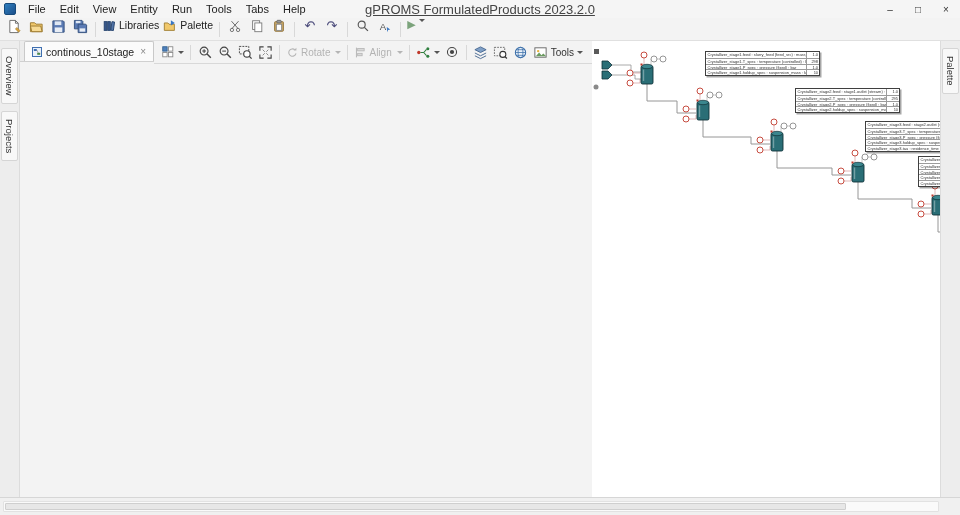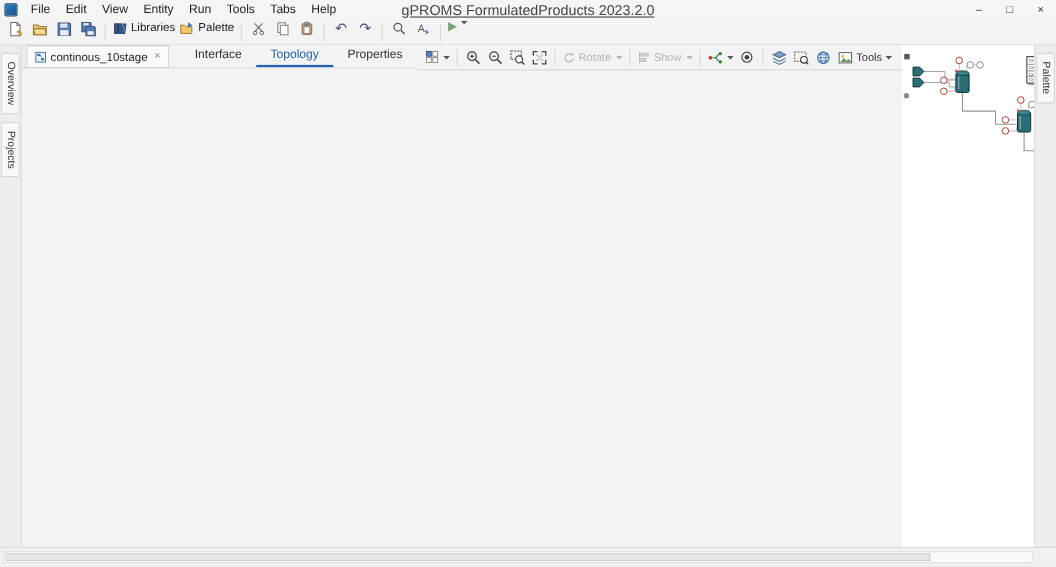--- a/index.html
+++ b/index.html
@@ -196,25 +196,20 @@
               <rect x="0.5" y="0.5" width="9" height="9" fill="#eaf1fa" stroke="#3f6fb0"></rect>
               <rect x="1.8" y="2" width="3" height="2" fill="#3f6fb0"></rect>
               <rect x="5.2" y="5.8" width="3" height="2" fill="#4a8a4a"></rect>
               <path d="M4.8 3l1.5 3" stroke="#777" stroke-width="0.6"></path>
             </svg>
           <span>continous_10stage</span>
           <span class="close">×</span>
         </span>
       </div>
 
-      <div class="viewtabs">
-        <span class="viewtab">Interface</span>
-        <span class="viewtab active">Topology</span>
-        <span class="viewtab">Properties</span>
-      </div>
 
       <div class="topotb">
         <span class="ttbtn">
           <svg width="14" height="14" viewBox="0 0 16 16">
               <rect x="2" y="2" width="5" height="5" fill="#4f81bd" stroke="#2f5f8f"></rect>
               <rect x="8.5" y="2" width="5" height="5" fill="#fff" stroke="#888"></rect>
               <rect x="2" y="8.5" width="5" height="5" fill="#fff" stroke="#888"></rect>
               <rect x="8.5" y="8.5" width="5" height="5" fill="#fff" stroke="#888"></rect>
             </svg>
           <span class="caret"></span>
@@ -256,21 +251,21 @@
           <span class="lbl">Rotate</span>
           <span class="caret gray"></span>
         </span>
         <span class="sep"></span>
         <span class="ttbtn disabled">
           <svg width="13" height="13" viewBox="0 0 16 16">
               <path d="M3 2v12" stroke="#b5b5b5" stroke-width="1.2"></path>
               <rect x="4.5" y="3" width="8" height="3" fill="#d9d9d9" stroke="#b5b5b5"></rect>
               <rect x="4.5" y="9" width="5.5" height="3" fill="#d9d9d9" stroke="#b5b5b5"></rect>
             </svg>
-          <span class="lbl">Show</span>
+          <span class="lbl">Align</span>
           <span class="caret gray"></span>
         </span>
         <span class="sep"></span>
         <span class="ttbtn">
           <svg width="15" height="15" viewBox="0 0 16 16">
               <circle cx="3" cy="8" r="1.8" fill="#c0392b"></circle>
               <path d="M4.8 8h3.4l3-3.4M8.2 8l3 3.4" fill="none" stroke="#2f7f3f" stroke-width="1.1"></path>
               <circle cx="12.6" cy="4" r="1.6" fill="#2f7f3f"></circle>
               <circle cx="12.6" cy="12" r="1.6" fill="#2f7f3f"></circle>
             </svg>

